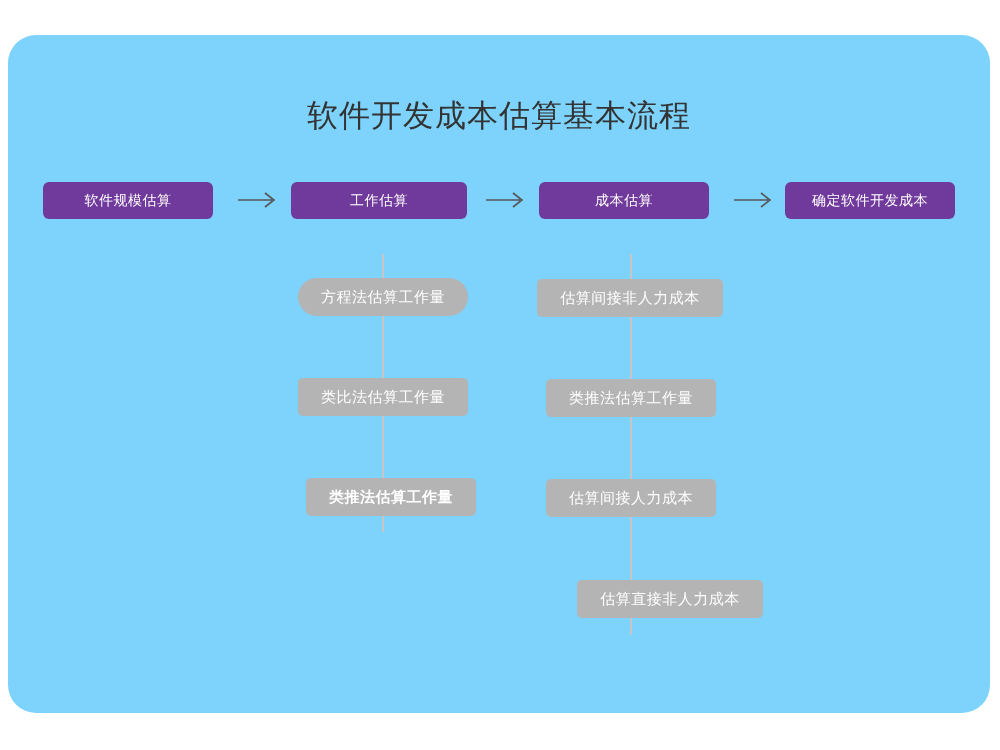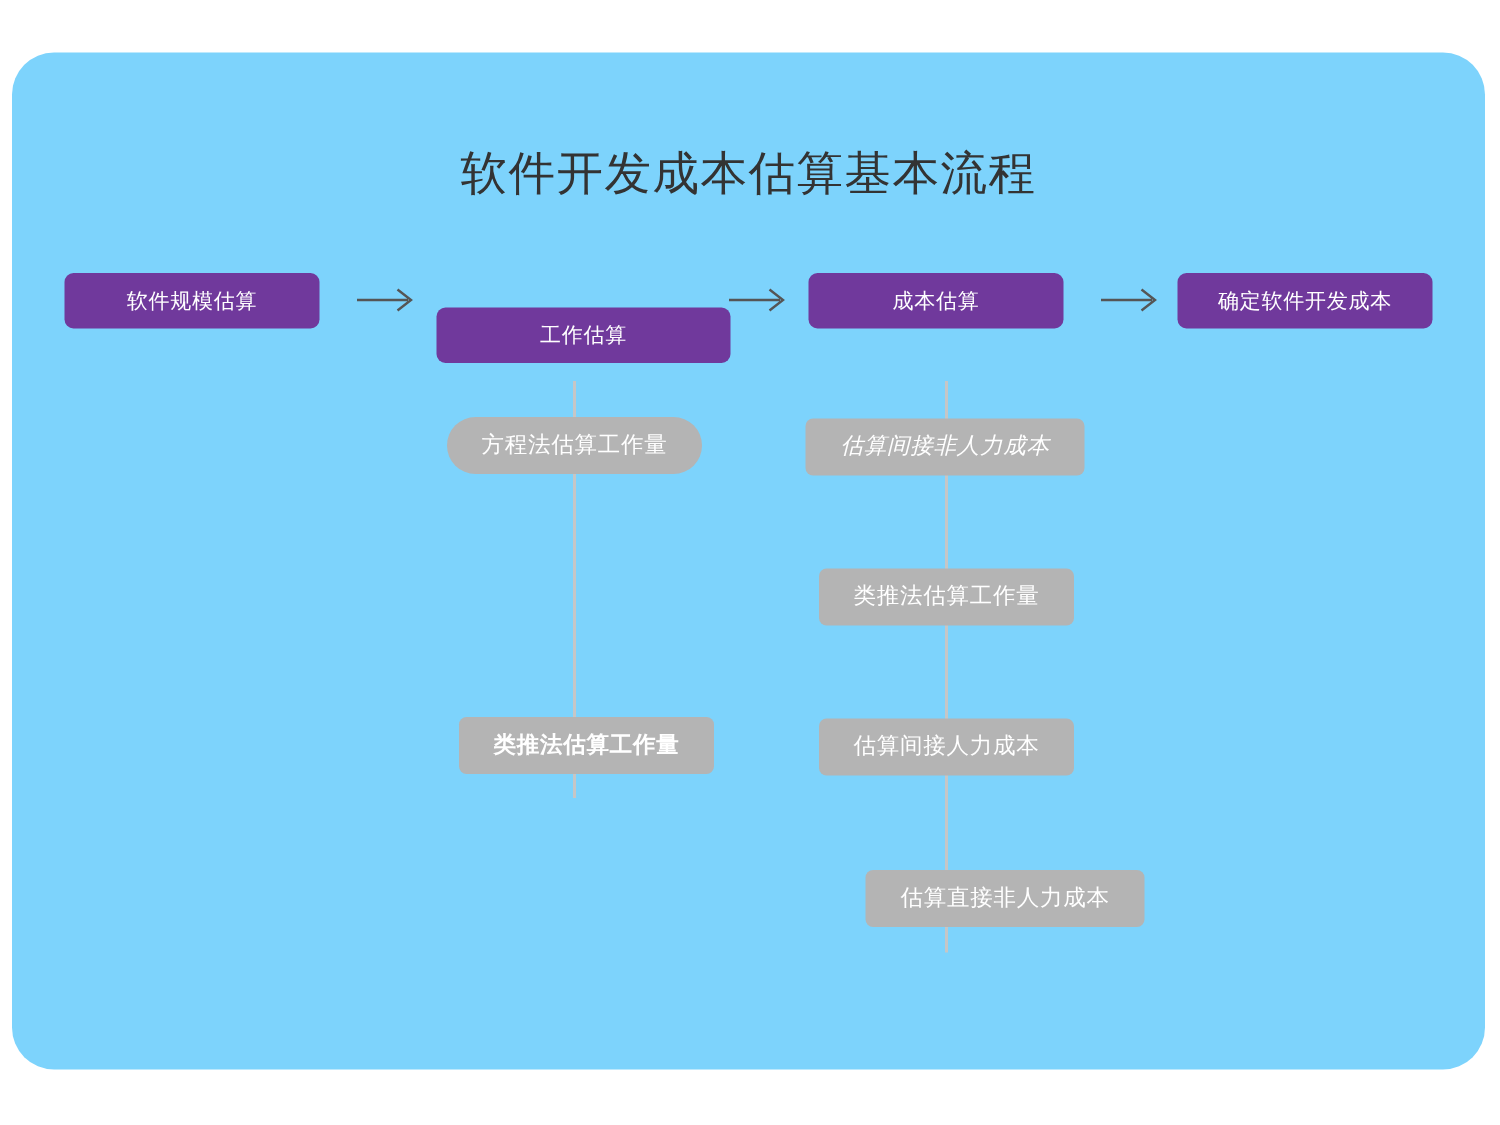--- a/index.html
+++ b/index.html
@@ -94,44 +94,45 @@
   <div class="vline" style="left:622px; top:219px; height:381px;"></div>
 
   <div class="node-primary" style="left:35px; top:147px; width:170px;">软件规模估算</div>
 
   <div class="arrow" style="left:228px; top:153px;">
     <svg width="46" height="24" viewBox="0 0 46 24" aria-hidden="true">
       <path d="M2 12 H36 M29 5 L38 12 L29 19" fill="none" stroke="#555555" stroke-width="1.6"></path>
     </svg>
   </div>
 
-  <div class="node-primary" style="left:283px; top:147px; width:196px;margin-top:23px;">工作估算</div>
+  <div class="node-primary" style="left:283px; top:147px; width:176px;">工作估算</div>
 
   <div class="arrow" style="left:476px; top:153px;">
     <svg width="46" height="24" viewBox="0 0 46 24" aria-hidden="true">
       <path d="M2 12 H36 M29 5 L38 12 L29 19" fill="none" stroke="#555555" stroke-width="1.6"></path>
     </svg>
   </div>
 
   <div class="node-primary" style="left:531px; top:147px; width:170px;">成本估算</div>
 
   <div class="arrow" style="left:724px; top:153px;">
     <svg width="46" height="24" viewBox="0 0 46 24" aria-hidden="true">
       <path d="M2 12 H36 M29 5 L38 12 L29 19" fill="none" stroke="#555555" stroke-width="1.6"></path>
     </svg>
   </div>
 
   <div class="node-primary" style="left:777px; top:147px; width:170px;">确定软件开发成本</div>
 
   <div class="node-sub" style="left:290px; top:243px; width:170px;border-radius:19px;">方程法估算工作量</div>
 
+  <div class="node-sub" style="left:290px; top:343px; width:170px;">类比法估算工作量</div>
 
   <div class="node-sub" style="left:298px; top:443px; width:170px;font-weight:bold;">类推法估算工作量</div>
 
-  <div class="node-sub" style="left:529px; top:244px; width:186px;font-style:italic;">估算间接非人力成本</div>
+  <div class="node-sub" style="left:529px; top:244px; width:186px;">估算间接非人力成本</div>
 
   <div class="node-sub" style="left:538px; top:344px; width:170px;">类推法估算工作量</div>
 
   <div class="node-sub" style="left:538px; top:444px; width:170px;">估算间接人力成本</div>
 
   <div class="node-sub" style="left:529px; top:545px; width:186px;margin-left:40px;">估算直接非人力成本</div>
 
 </div>
 
 </body></html>

